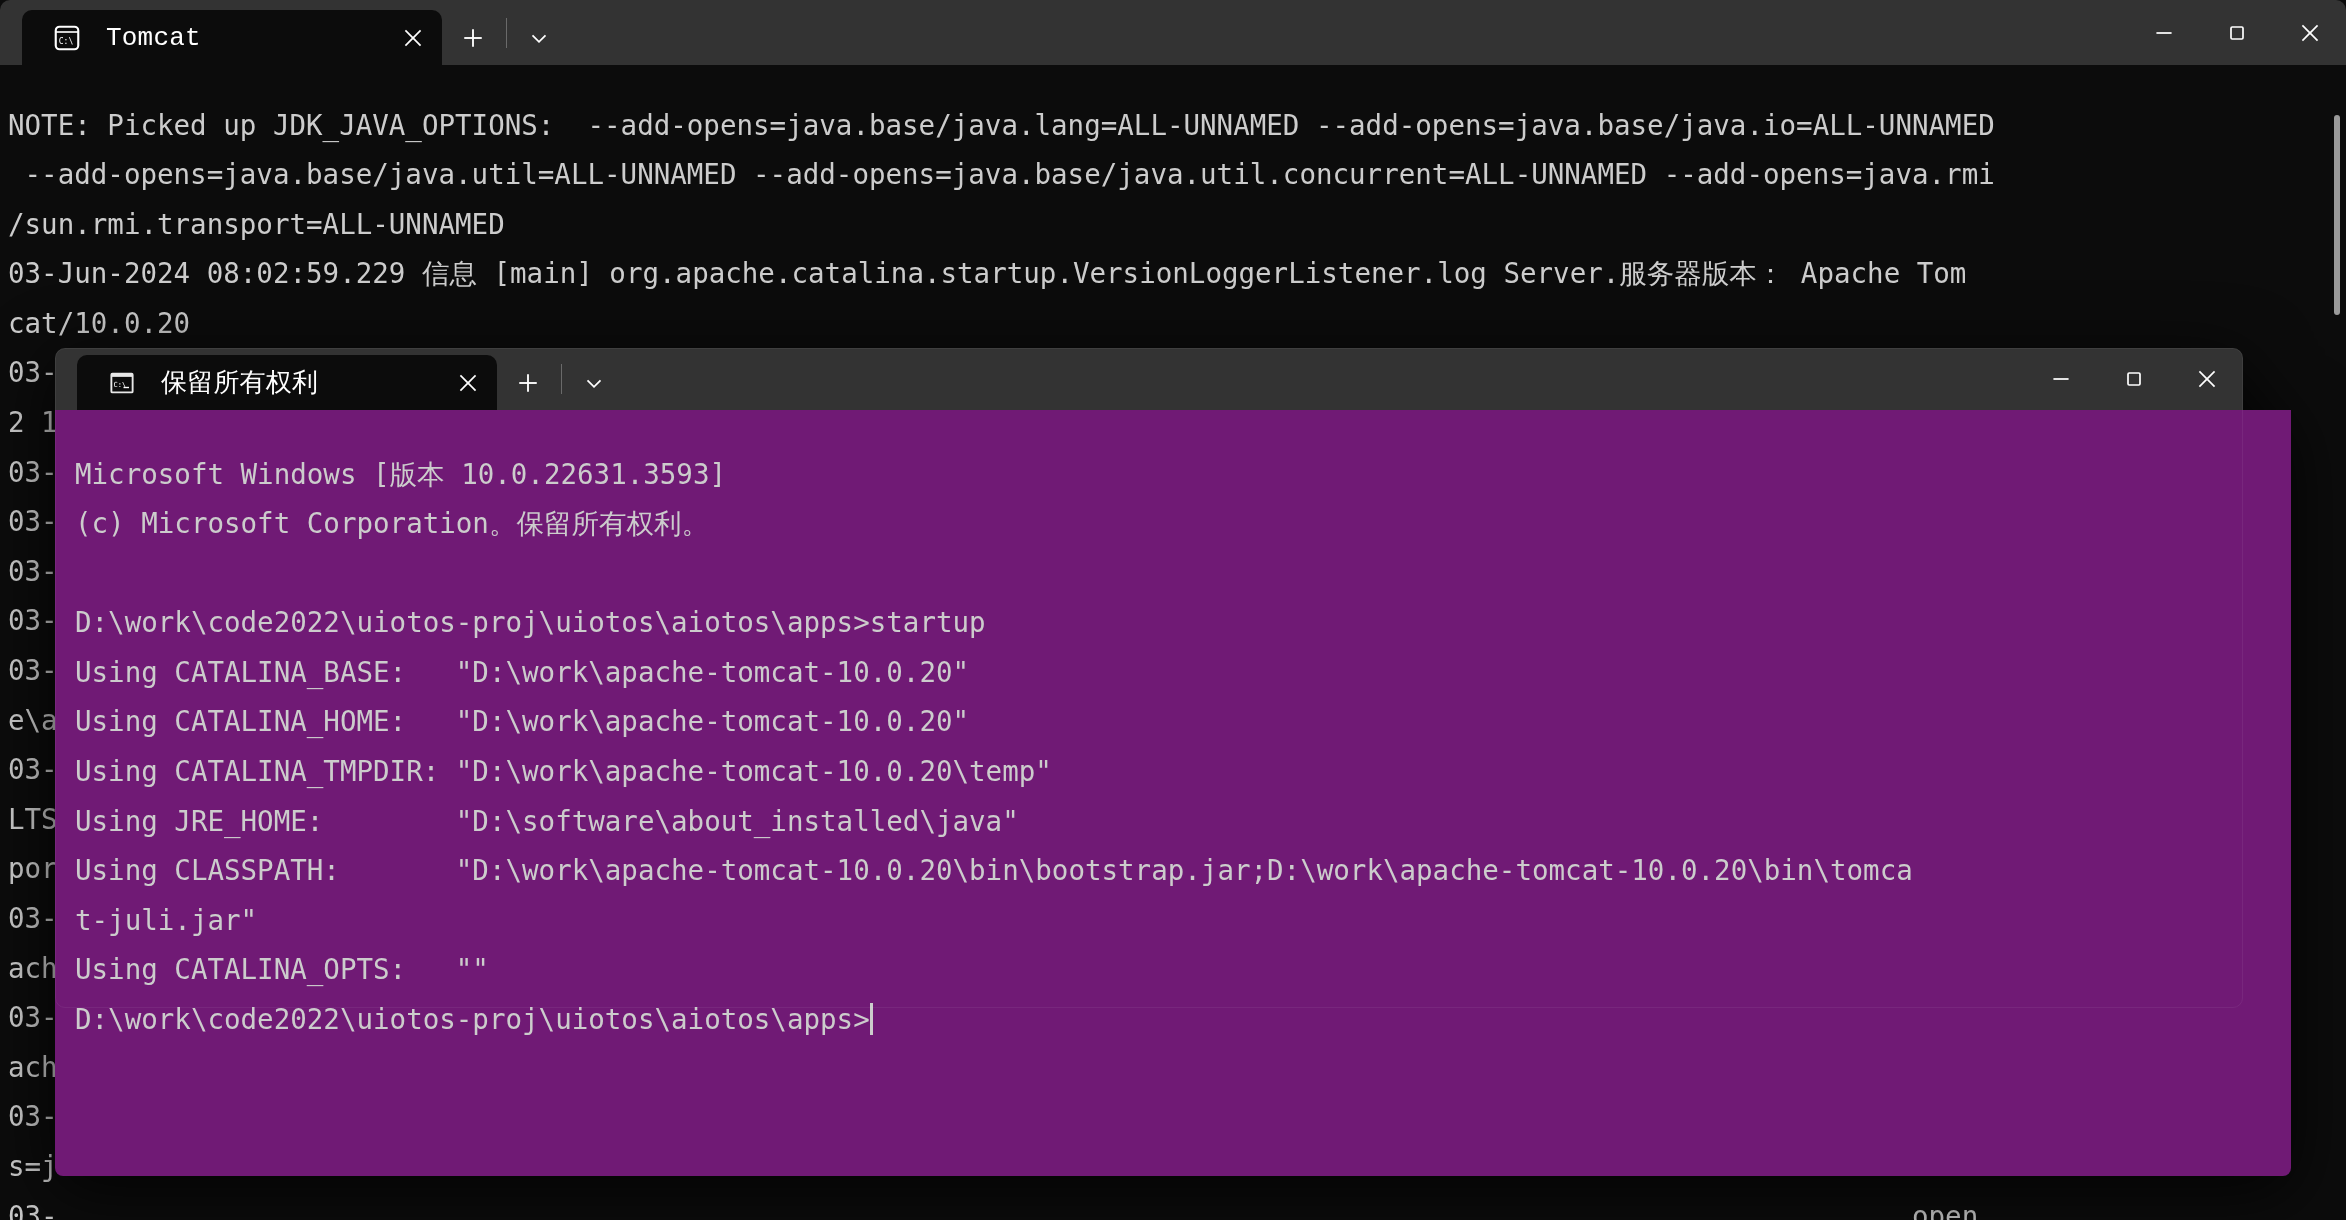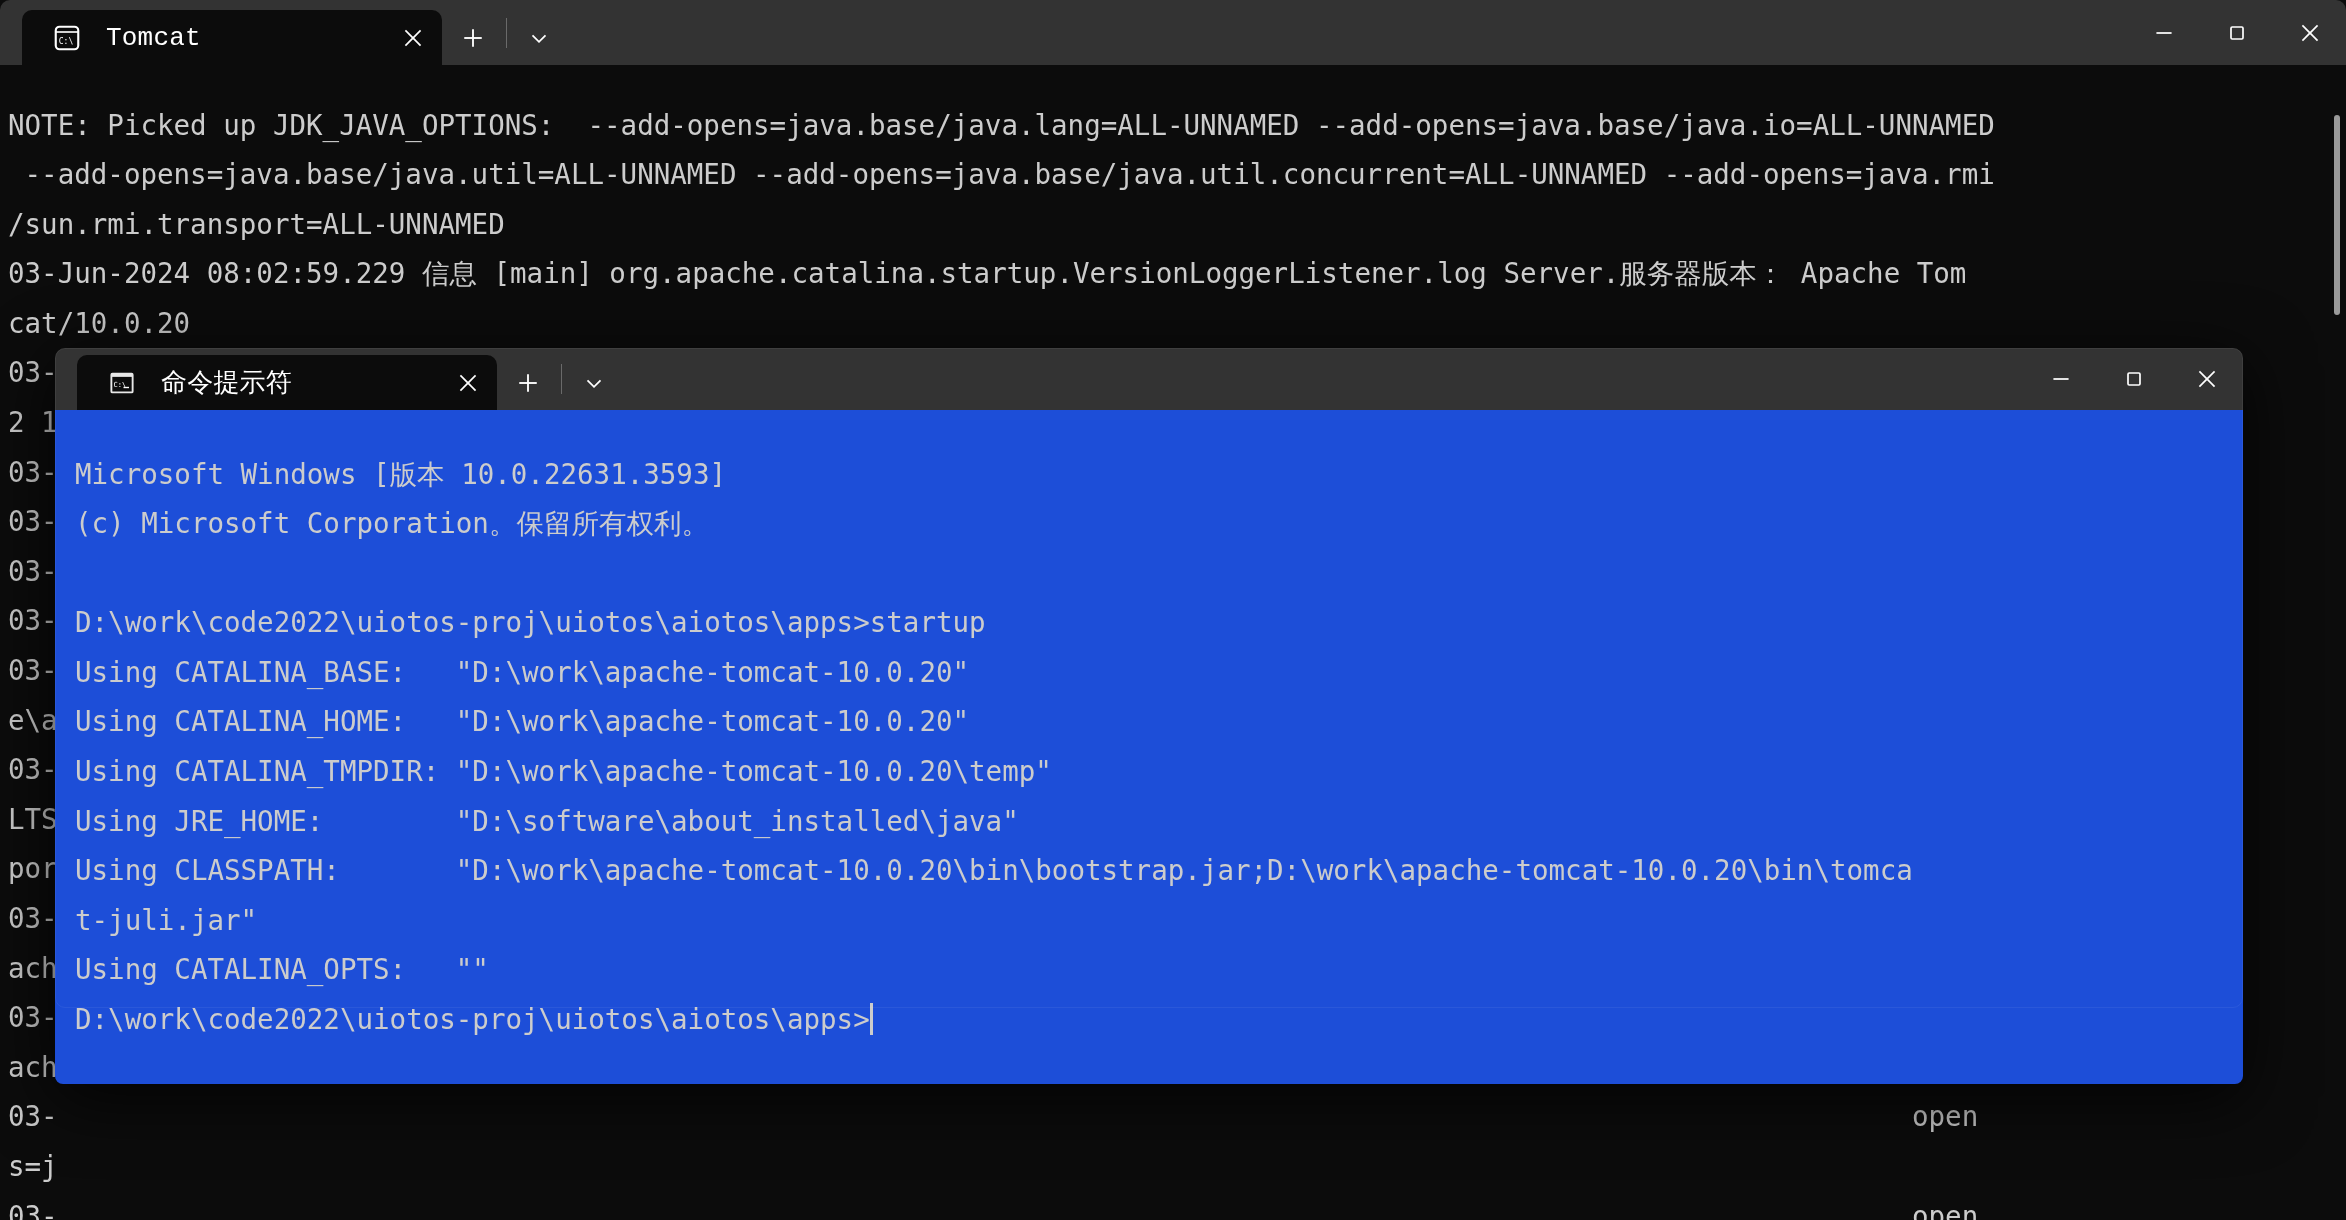--- a/index.html
+++ b/index.html
@@ -142,25 +142,26 @@
     background: #333333;
     border-top-left-radius: 10px;
     border-top-right-radius: 10px;
     display: flex;
     align-items: flex-end;
   }
   #inner-term {
     position: absolute;
     left: 0; top: 62px;
     width: 2188px;
-    height: 674px;
-    background: #1d4ed8;
+    height: 766px;
+    background: #701a75;
     border-bottom-left-radius: 8px;
     border-bottom-right-radius: 8px;
     overflow: hidden;
+    padding-left: 48px;
   }
   #inner-term .term-lines {
     left: 20px;
     top: 12px;
     color: #cccccc;
     font-size: 27.5px;
     line-height: 49.6px;
   }
   #inner-window-shell {
     position: absolute;
@@ -287,21 +288,21 @@
   <div id="inner-titlebar">
     <div class="tab" style="min-width:420px;">
       <span class="tab-icon">
         <svg width="30" height="30" viewBox="0 0 24 24" aria-hidden="true">
           <rect x="3.5" y="4.5" width="17" height="15" rx="0.8" fill="#0c0c0c" stroke="#e8e8e8" stroke-width="1.5"></rect>
           <rect x="3.5" y="4.5" width="17" height="2.6" fill="#e8e8e8"></rect>
           <text x="5.2" y="14.8" font-family="DejaVu Sans Mono, monospace" font-size="5.6" fill="#ffffff">C:\</text>
           <line x1="13.2" y1="15.6" x2="17.6" y2="15.6" stroke="#ffffff" stroke-width="1.1"></line>
         </svg>
       </span>
-      <span class="tab-title">命令提示符</span>
+      <span class="tab-title">保留所有权利</span>
       <span class="tab-close">
         <svg width="26" height="26" viewBox="0 0 24 24" aria-hidden="true">
           <line x1="5" y1="5" x2="19" y2="19" stroke="#ffffff" stroke-width="1.6"></line>
           <line x1="19" y1="5" x2="5" y2="19" stroke="#ffffff" stroke-width="1.6"></line>
         </svg>
       </span>
     </div>
 
     <span class="tab-newbtn">
       <svg width="28" height="28" viewBox="0 0 24 24" aria-hidden="true">

